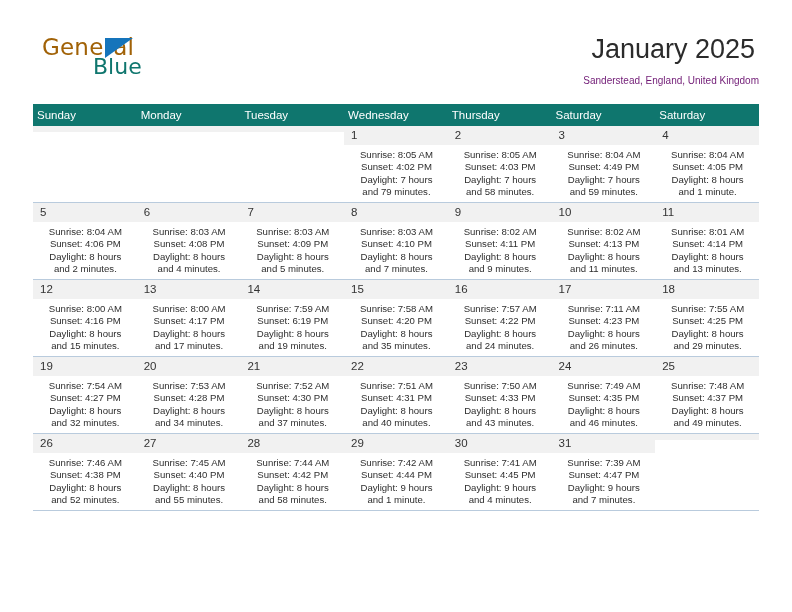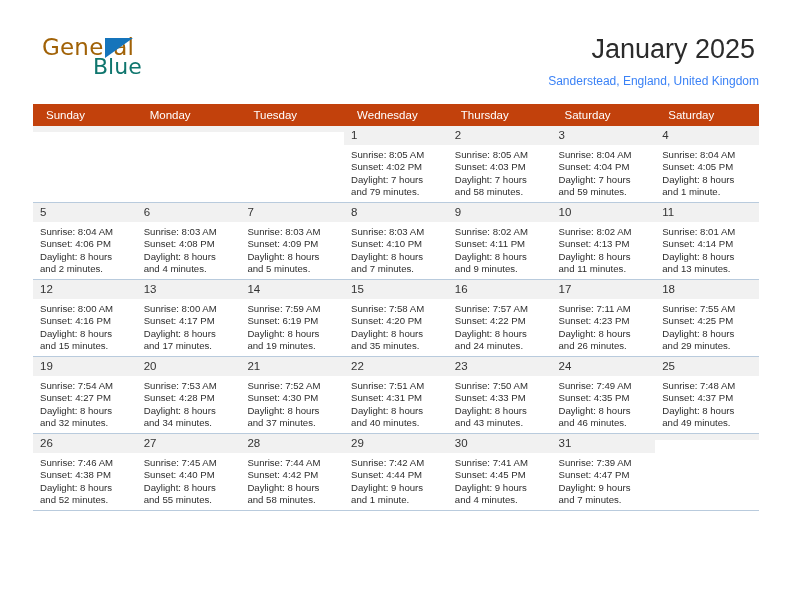--- a/index.html
+++ b/index.html
@@ -71,43 +71,43 @@
   }
   .cal-title {
     font-size: 27px;
     color: #2b2b2b;
     line-height: 34px;
     font-weight: normal;
     margin: 4px;
     white-space: nowrap;
   }
   .cal-subtitle {
-    font-size: 12px;
-    color: #3b82f6;
+    font-size: 10px;
+    color: #701a75;
     line-height: 22px;
     margin: 4px 0 0 0;
     white-space: nowrap;
   }
 
   
   .calendar {
     position: absolute;
     left: 33px;
     top: 104px;
     width: 726px;
     border-collapse: collapse;
     table-layout: fixed;
   }
   .calendar th {
-    background: #c2410c;
+    background: #0f766e;
     color: #ffffff;
     font-size: 11.5px;
     font-weight: normal;
     text-align: left;
-    padding: 5px 0 5px 13px;
+    padding: 5px 0 5px 4px;
     height: 12px;
     border: none;
   }
   .calendar td {
     width: 103.7px;
     height: 76px;
     vertical-align: top;
     border-bottom: 1px solid #c8d6e4;
     padding: 0;
     background: #ffffff;
@@ -128,20 +128,21 @@
     padding: 3px 0 3px 7px;
     line-height: 13px;
   }
   td.empty .daynum {
     background: #f1f1f1;
     color: #f1f1f1;
   }
   td.empty .lines { visibility: hidden; }
   .lines {
     padding: 4px 6px 0 7px;
+    text-align: center;
   }
   .lines div {
     font-size: 9.6px;
     line-height: 12.4px;
     color: #2e2e2e;
     white-space: nowrap;
   }
 </style>
 </head>
 <body>
@@ -227,21 +228,21 @@
                 <div>Daylight: 7 hours</div>
                 <div>and 58 minutes.</div>
               </div>
             </div>
           </td>
           <td>
             <div class="cell-inner">
               <span class="daynum">3</span>
               <div class="lines">
                 <div>Sunrise: 8:04 AM</div>
-                <div>Sunset: 4:04 PM</div>
+                <div>Sunset: 4:49 PM</div>
                 <div>Daylight: 7 hours</div>
                 <div>and 59 minutes.</div>
               </div>
             </div>
           </td>
           <td>
             <div class="cell-inner">
               <span class="daynum">4</span>
               <div class="lines">
                 <div>Sunrise: 8:04 AM</div>

